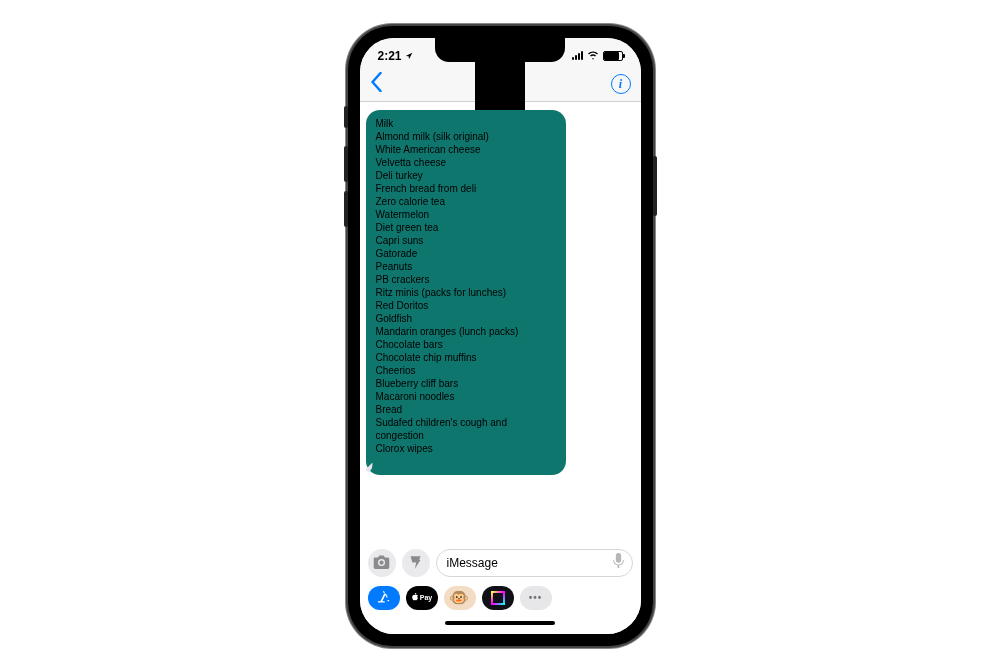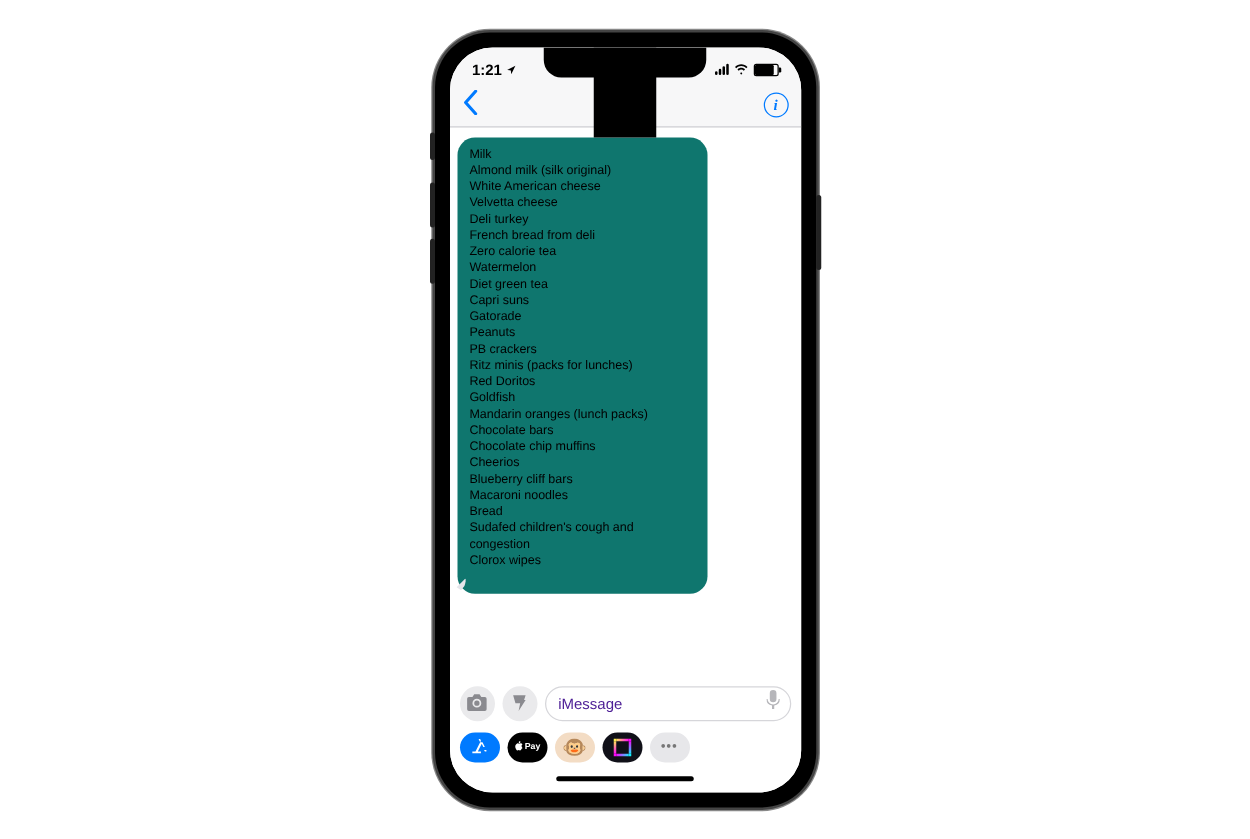--- a/index.html
+++ b/index.html
@@ -150,21 +150,21 @@
   .input-field {
     flex: 1;
     height: 28px;
     border: 1px solid #d6d6da;
     border-radius: 14px;
     display: flex;
     align-items: center;
     justify-content: space-between;
     padding: 0 8px 0 10px;
   }
-  .placeholder { color: #4c1d95; font-size: 12px; }
+  .placeholder { color: #000000; font-size: 12px; }
   .mic svg { width: 11px; height: 16px; fill: #b6b6ba; }
   .app-tray {
     display: flex;
     gap: 6px;
     padding: 4px 8px 2px;
     background: #fff;
   }
   .tray-item {
     width: 32px; height: 24px; border-radius: 12px;
     display: flex; align-items: center; justify-content: center;
@@ -198,21 +198,21 @@
   <div class="side-btn btn-volup"></div>
   <div class="side-btn btn-voldn"></div>
   <div class="side-btn btn-power"></div>
 
   <div class="screen">
     <div class="notch"></div>
     <div class="redaction"></div>
 
     <div class="status-bar">
       <div class="status-left">
-        <span>1:21</span>
+        <span>2:21</span>
         <span class="location-icon">
           <svg viewBox="0 0 24 24">
               <path d="M2 12 L22 2 L12 22 L11 13 Z" fill="#000"></path>
             </svg>
         </span>
       </div>
       <div class="status-right">
         <div class="signal">
           <span></span>
             <span></span>

